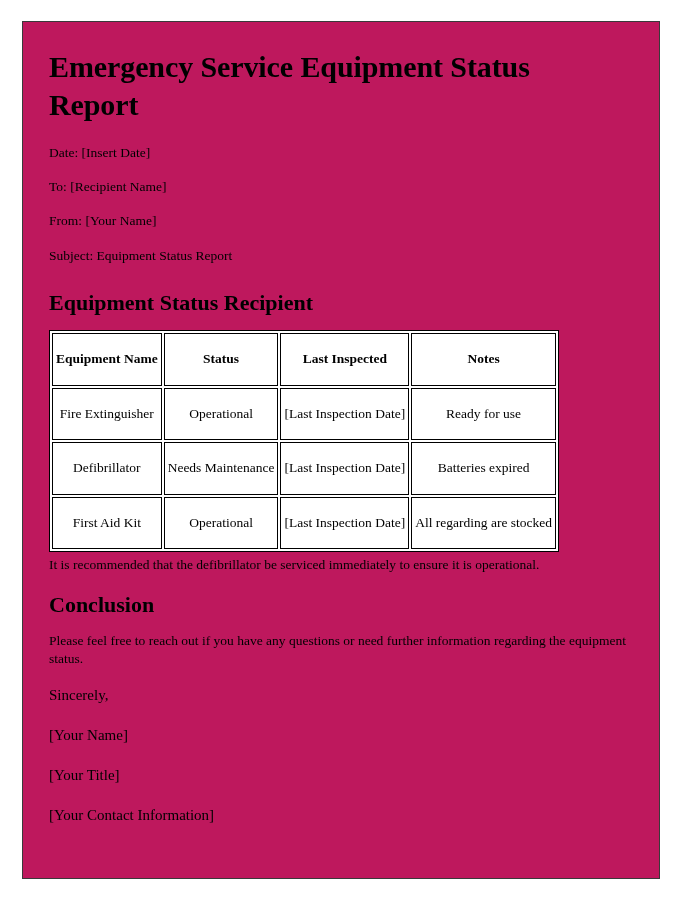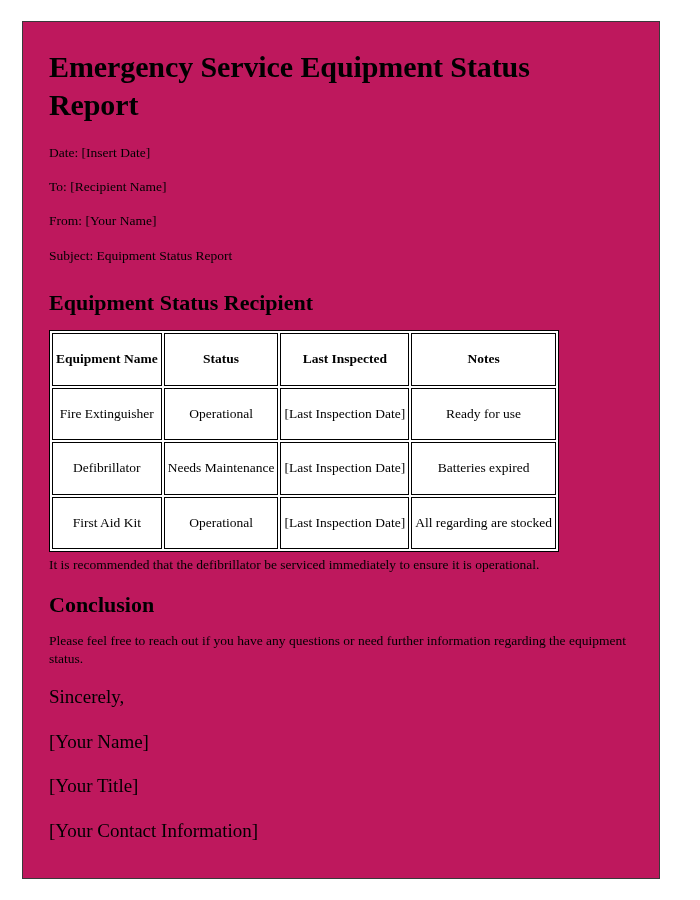--- a/index.html
+++ b/index.html
@@ -57,21 +57,21 @@
   }
 
   .body-text {
     font-size: 13.5px;
     line-height: 1.32;
     margin: 0 0 18px 0;
     max-width: 585px;
   }
 
   .sig-line {
-    font-size: 19px;
+    font-size: 15px;
     line-height: 1.2;
     margin: 0 0 22px 0;
   }
 
   table.status-table {
     border-collapse: separate;
     border-spacing: 2px;
     border: 1px solid #000000;
     margin: 0 0 4px 0;
     font-size: 13.5px;

